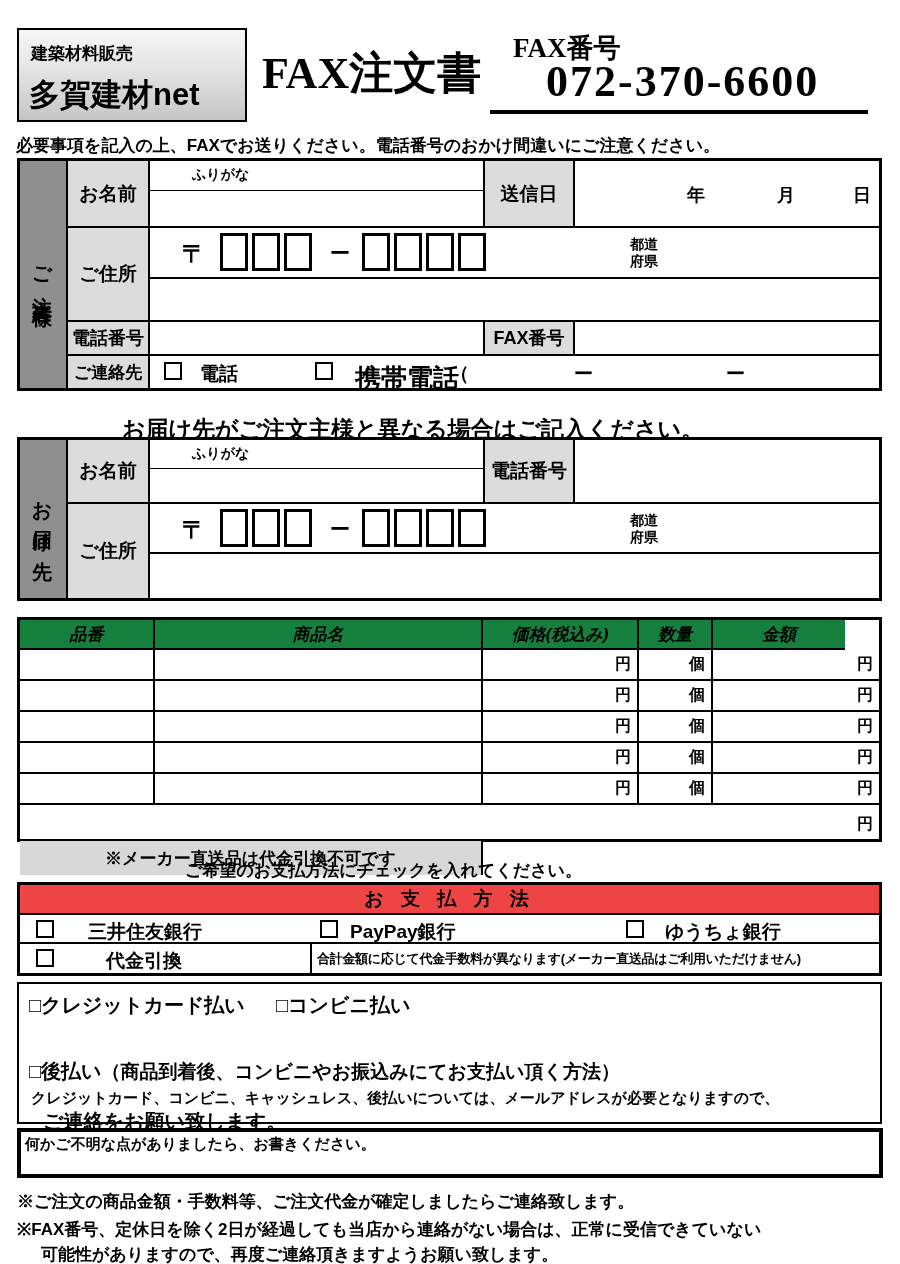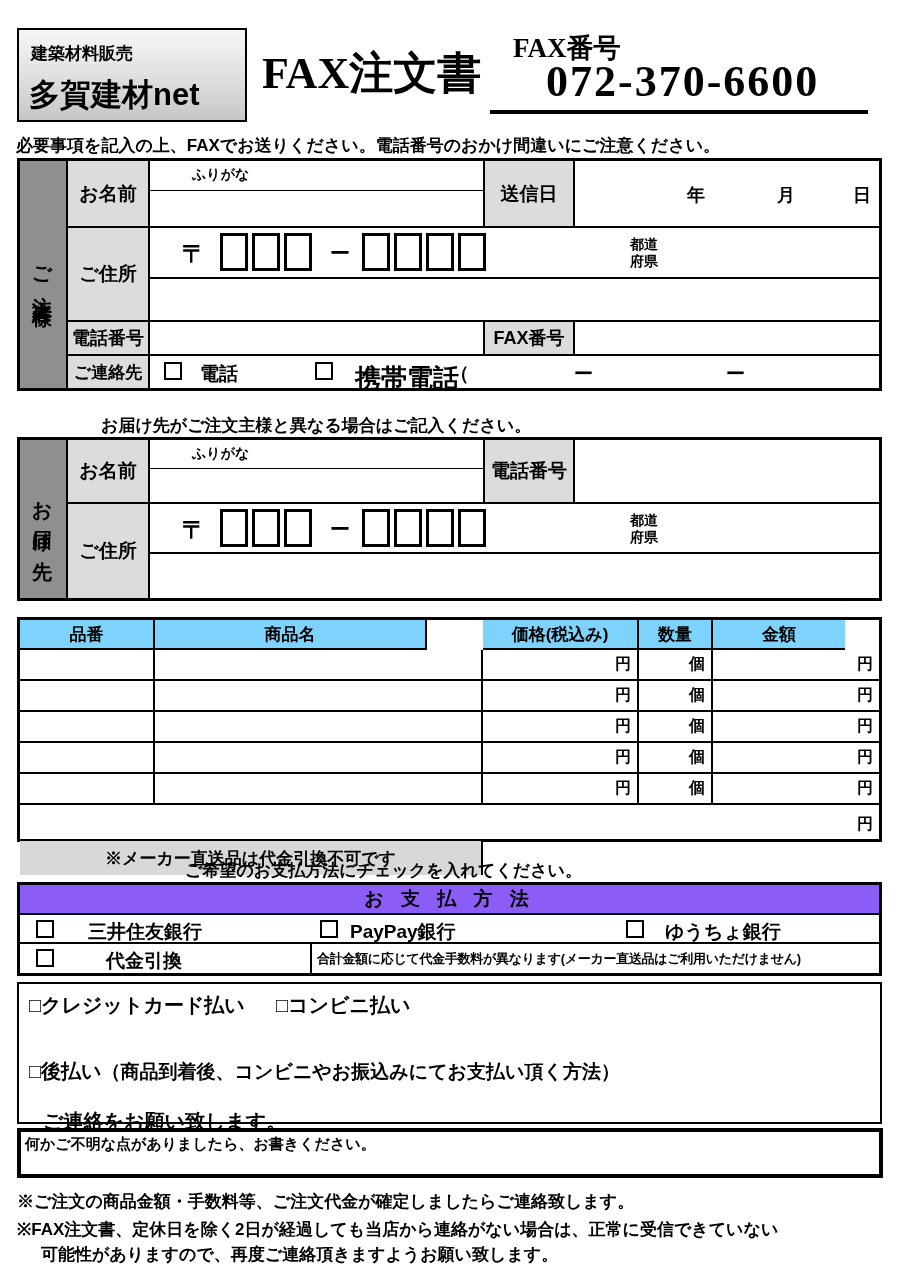--- a/index.html
+++ b/index.html
@@ -2,23 +2,23 @@
 <html><head>
 <meta charset="utf-8">
 <style>
   * { box-sizing: border-box; margin: 0; padding: 0; }
   html,body { width: 900px; height: 1264px; background: #fff; font-family: "Liberation Sans", sans-serif; color:#000; }
   .abs { position: absolute; }
   .cell { position: absolute; }
   .center { display:flex; align-items:center; justify-content:center; }
   .bg-side { background:#8f8f8f; }
   .bg-label { background:#dcdcdc; }
-  .bg-th { background:#7dd3fc; }
+  .bg-th { background:#15803d;font-style:italic; }
   .bg-total { background:#a3a3a3; }
-  .bg-payhead { background:#8b5cf6; }
+  .bg-payhead { background:#ef4444; }
   .bg-note { background:#d8d8d8;margin-top:36px; }
   .br2 { border-right:2px solid #000; }
   .bb2 { border-bottom:2px solid #000; }
   .bb1 { border-bottom:1px solid #000; }
   .frame3 { border:3px solid #000; position:absolute; background:#fff; }
   .b { font-weight:bold; }
   .serif { font-family:"Liberation Serif", serif; }
   .vtext { writing-mode:vertical-rl; text-orientation:upright; font-weight:bold; font-size:20px; letter-spacing:4px; }
   .lbl19 { font-size:19px; font-weight:bold; }
   .lbl17 { font-size:17px; font-weight:bold; }
@@ -94,21 +94,21 @@
     <div class="cbx" style="left:14px; top:6px;"></div>
     <span class="abs b" style="left:50px; top:5px; font-size:19px;">電話</span>
     <div class="cbx" style="left:165px; top:6px;"></div>
     <span class="abs b" style="left:205px; top:5px; font-size:26px;">携帯電話</span>
     <span class="abs b" style="left:300px; top:5px; font-size:19px;">（</span>
     <span class="abs b" style="left:424px; top:5px; font-size:19px;">ー</span>
     <span class="abs b" style="left:576px; top:5px; font-size:19px;">ー</span>
   </div>
 </div>
 
-<div class="abs b" style="left:101px; top:414px; font-size:17px;">お届け先がご注文主様と異なる場合はご記入ください。</div>
+<div class="abs b" style="left:122px; top:414px; font-size:23px;">お届け先がご注文主様と異なる場合はご記入ください。</div>
 
 <div class="frame3" style="left:17px; top:437px; width:865px; height:164px;">
 
   <div class="cell bg-side br2 center" style="left:0; top:0; width:48px; height:158px;">
     <span class="vtext">お届け先</span>
   </div>
 
   <div class="cell bg-label br2 bb2 center lbl19" style="left:48px; top:0; width:82px; height:64px;">お名前</div>
   <div class="cell br2 bb1" style="left:130px; top:0; width:335px; height:29px;">
     <span class="abs b" style="left:42px; top:5px; font-size:14px;">ふりがな</span>
@@ -134,21 +134,21 @@
       <div>都道</div>
       <div>府県</div>
     </div>
   </div>
   <div class="cell" style="left:130px; top:114px; width:729px; height:44px;"></div>
 </div>
 
 <div class="frame3" style="left:17px; top:617px; width:865px; height:225px;">
 
   <div class="cell bg-th br2 bb2 center lbl17" style="left:0; top:0; width:135px; height:30px;">品番</div>
-  <div class="cell bg-th br2 bb2 center lbl17" style="left:135px; top:0; width:272px; height:30px;">商品名</div>
+  <div class="cell bg-th br2 bb2 center lbl17" style="left:135px; top:0; width:328px; height:30px;">商品名</div>
   <div class="cell bg-th br2 bb2 center lbl17" style="left:463px; top:0; width:156px; height:30px;">価格(税込み)</div>
   <div class="cell bg-th br2 bb2 center lbl17" style="left:619px; top:0; width:74px; height:30px;">数量</div>
   <div class="cell bg-th bb2 center lbl17" style="left:693px; top:0; width:132px; height:30px;">金額</div>
 
   <div class="cell" style="left:0; top:30px; width:859px; height:31px;">
     <div class="cell br2 bb2" style="left:0; top:0; width:135px; height:31px;"></div>
     <div class="cell br2 bb2" style="left:135px; top:0; width:328px; height:31px;"></div>
     <div class="cell br2 bb2" style="left:463px; top:0; width:156px; height:31px;">
         <span class="yen">円</span>
       </div>
@@ -243,22 +243,23 @@
 
 <div class="abs" style="left:17px; top:982px; width:865px; height:142px; border:2px solid #000; background:#fff;">
   <div class="abs opt20" style="left:10px; top:8px;">
     <span>□クレジットカード払い</span>
     <span style="display:inline-block; width:20px;"></span>
     <span>□コンビニ払い</span>
   </div>
   <div class="abs" style="left:10px; top:74px;">
     <span class="opt20">□後払い</span><span class="serif b" style="font-size:19px;">（商品到着後、コンビニやお振込みにてお支払い頂く方法）</span>
   </div>
+  <div class="abs serif b" style="left:12px; top:105px; font-size:15px;">クレジットカード、コンビニ、キャッシュレス、後払いについては、メールアドレスが必要となりますので、</div>
   <div class="abs serif b" style="left:24px; top:124px; font-size:20px;">ご連絡をお願い致します。</div>
 </div>
 
 <div class="abs" style="left:17px; top:1128px; width:866px; height:50px; border:4px solid #000; background:#fff;">
   <span class="abs serif b" style="left:4px; top:3px; font-size:15px;">何かご不明な点がありましたら、お書きください。</span>
 </div>
 
 <div class="abs b" style="left:17px; top:1190px; font-size:17px;">※ご注文の商品金額・手数料等、ご注文代金が確定しましたらご連絡致します。</div>
-<div class="abs b" style="left:17px; top:1217px; font-size:17px;">※FAX注文書、定休日を除く2日が経過しても当店から連絡がない場合は、正常に受信できていない</div>
+<div class="abs b" style="left:17px; top:1217px; font-size:17px;">※FAX番号、定休日を除く2日が経過しても当店から連絡がない場合は、正常に受信できていない</div>
 <div class="abs b" style="left:41px; top:1243px; font-size:17px;">可能性がありますので、再度ご連絡頂きますようお願い致します。</div>
 
 </body></html>

